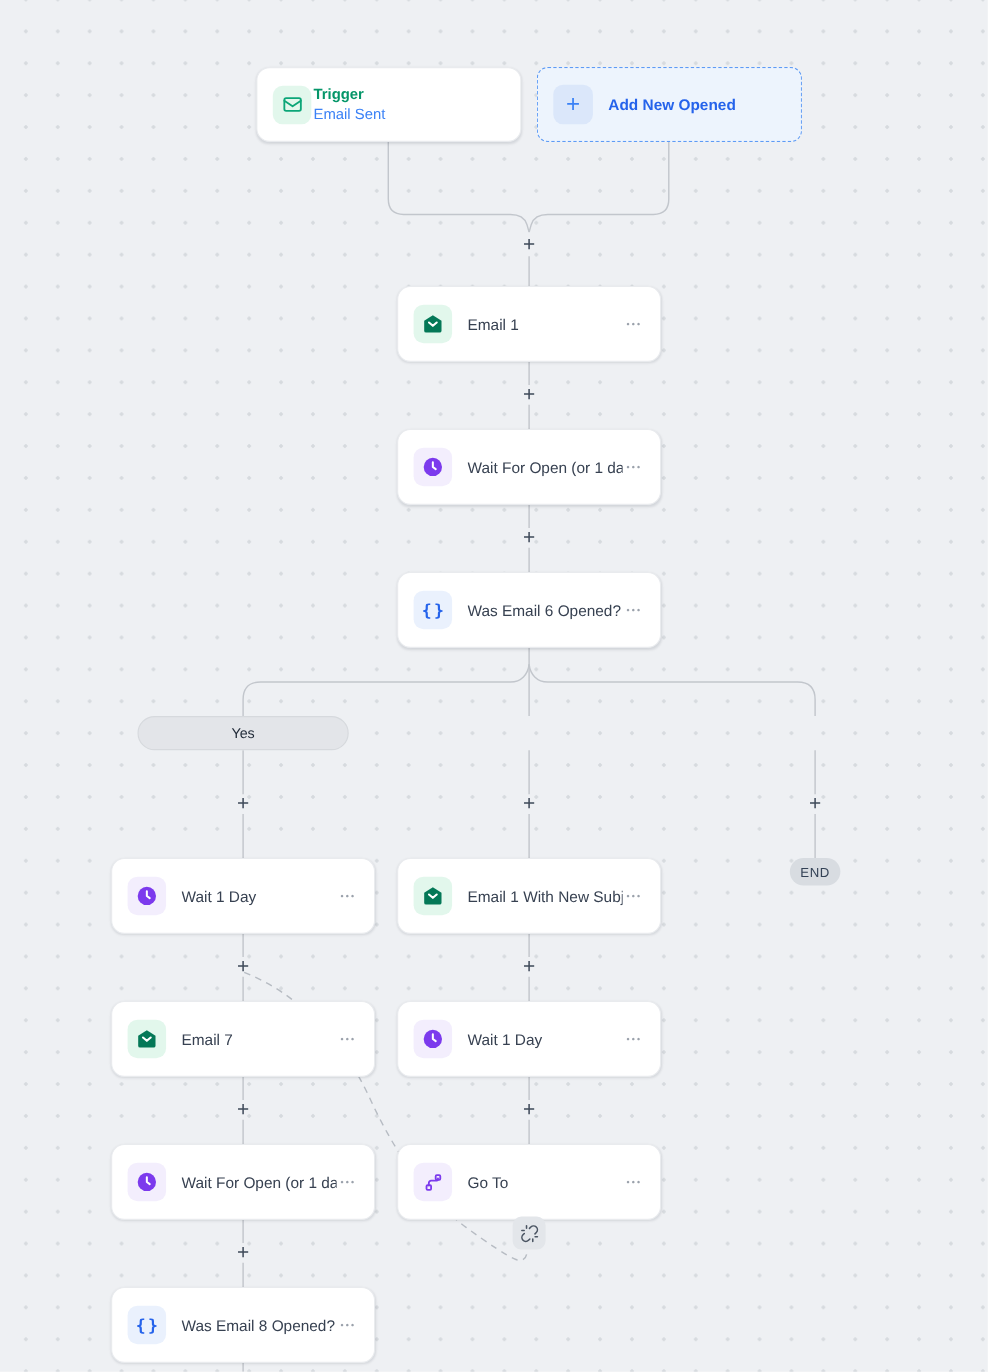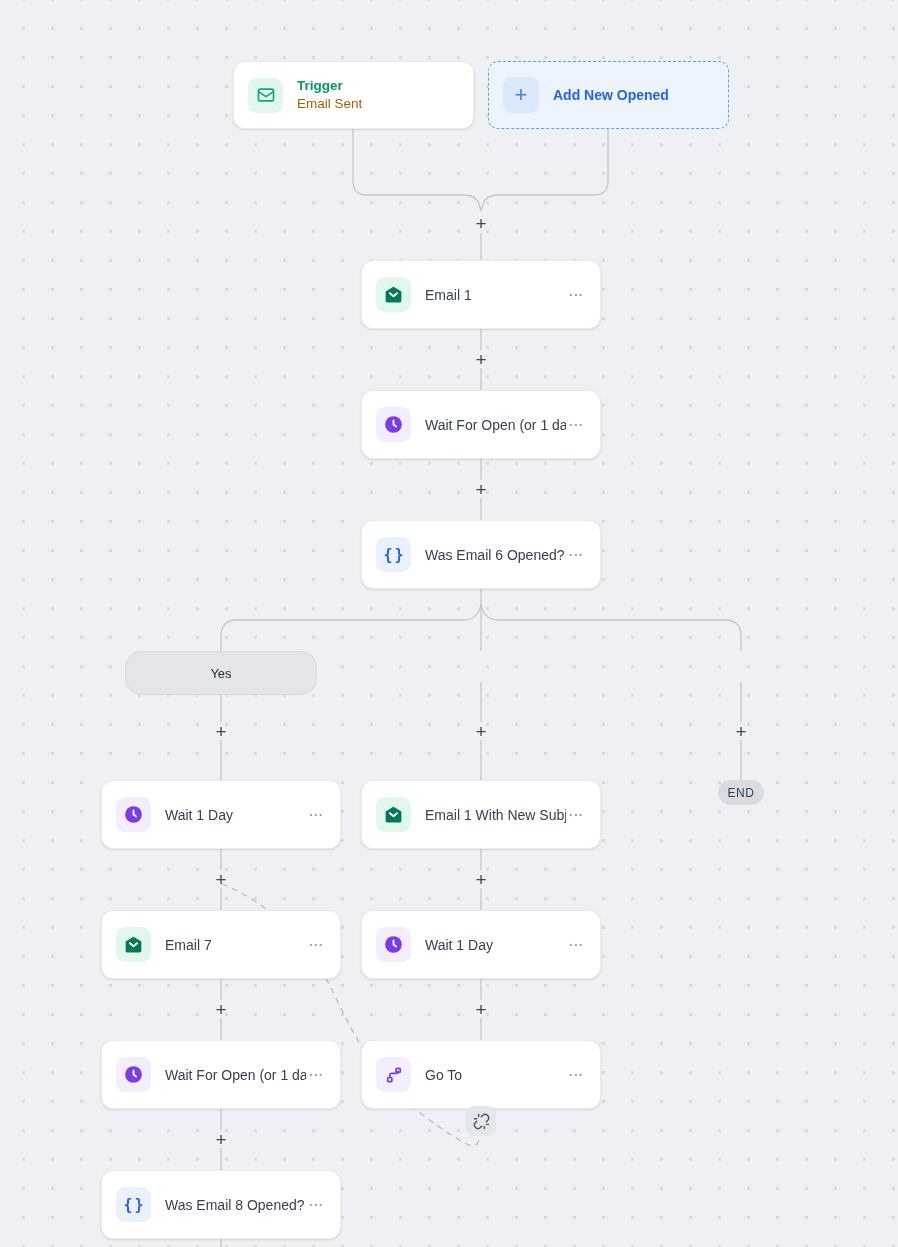--- a/index.html
+++ b/index.html
@@ -38,36 +38,36 @@
     font-family:"DejaVu Sans Mono", monospace; font-size:15px; font-weight:700;
     color:#2563eb; letter-spacing:2px; padding-left:2px;
   }
   .trigger-card {
     position:absolute; z-index:2; width:241px; height:68px;
     background:#ffffff; border:1px solid #e9ebee; border-radius:12px;
     display:flex; align-items:center; padding:0 14px;
     box-shadow:0 1px 3px rgba(16,24,40,.07), 0 1px 2px rgba(16,24,40,.05);
     cursor:pointer;
   }
-  .trigger-text { margin-left:14px; line-height:1.35; }
+  .trigger-text { margin-left:2px; line-height:1.35; }
   .trigger-title { font-size:13.5px; font-weight:700; color:#059669; }
-  .trigger-sub { font-size:13.5px; color:#a16207; }
+  .trigger-sub { font-size:13.5px; color:#3b82f6; }
   .add-trigger {
     position:absolute; z-index:2; width:241px; height:68px;
     background:#edf4fd; border:1.5px dashed #5e9bf5; border-radius:10px;
     display:flex; align-items:center; padding:0 14px; cursor:pointer;
   }
   .add-plus {
     width:36px; height:36px; border-radius:9px; background:#dbe7fa;
     display:flex; align-items:center; justify-content:center;
     color:#3b82f6; font-size:22px; font-weight:400; line-height:1;
   }
   .add-label { margin-left:14px; font-size:14px; font-weight:700; color:#2563eb; }
   .pill {
-    position:absolute; z-index:2; width:192px; height:44px;
+    position:absolute; z-index:2; width:192px; height:31px;
     background:#e3e5e9; border:1px solid #d6d9dd; border-radius:16px;
     display:flex; align-items:center; justify-content:center;
     font-size:13px; color:#1f2937;
   }
   .plus {
     position:absolute; z-index:1; transform:translate(-50%,-50%);
     color:#3f4a5a; font-size:19px; font-weight:400; line-height:1;
     cursor:pointer; user-select:none;
   }
   .end-badge {

